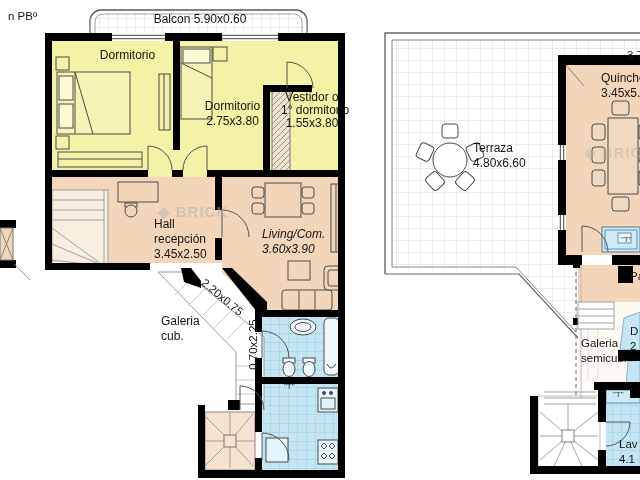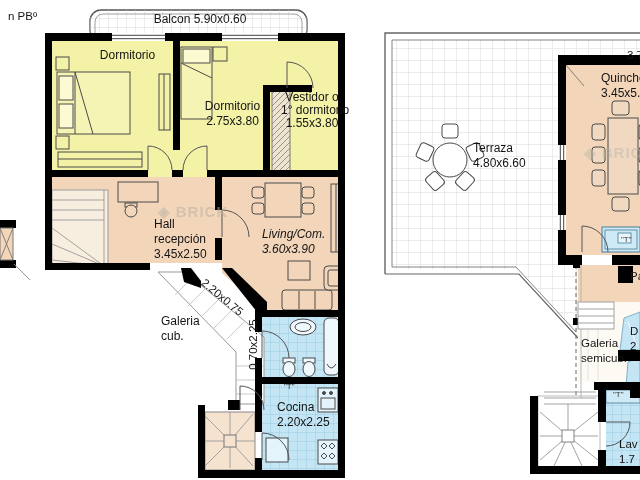--- a/index.html
+++ b/index.html
@@ -331,24 +331,20 @@
 
 <div class="lbl s12" style="left:161px;top:314px;">
   <span>Galeria</span>
   <span>cub.</span>
 </div>
 
 <div class="lbl c rot40" style="left:182px;top:290px;width:80px;">2.20x0.75</div>
 
 <div class="lbl c rot270" style="left:213px;top:337px;width:80px;">0.70x2.25</div>
 
-<div class="lbl s12" style="left:277px;top:400px;">
-  <span>Cocina</span>
-  <span>2.20x2.25</span>
-</div>
 
 <div class="lbl s8" style="left:284px;top:382px;">"T"</div>
 
 <div class="lbl" style="left:580px;top:48px;margin-left:47px;">3.70x0.7</div>
 
 <div class="lbl s12" style="left:473px;top:99px;margin-top:42px;">
   <span>Terraza</span>
   <span>4.80x6.60</span>
 </div>
 
@@ -366,21 +362,21 @@
   <span>semicub.</span>
 </div>
 
 <div class="lbl" style="left:630px;top:324px;">
   <span>D</span>
   <span>2</span>
 </div>
 
 <div class="lbl" style="left:619px;top:437px;">
   <span>Lav</span>
-  <span>1.7</span>
+  <span>4.1</span>
 </div>
 
 <div class="lbl s8" style="left:613px;top:390px;">"T"</div>
 
 <div class="wm" style="left:158px;top:204px;">
   <span style="display:inline">◈</span>
   <span style="display:inline">BRICK</span>
 </div>
 <div class="wm" style="left:584px;top:145px;opacity:.45;">
   <span style="display:inline">◈</span>

